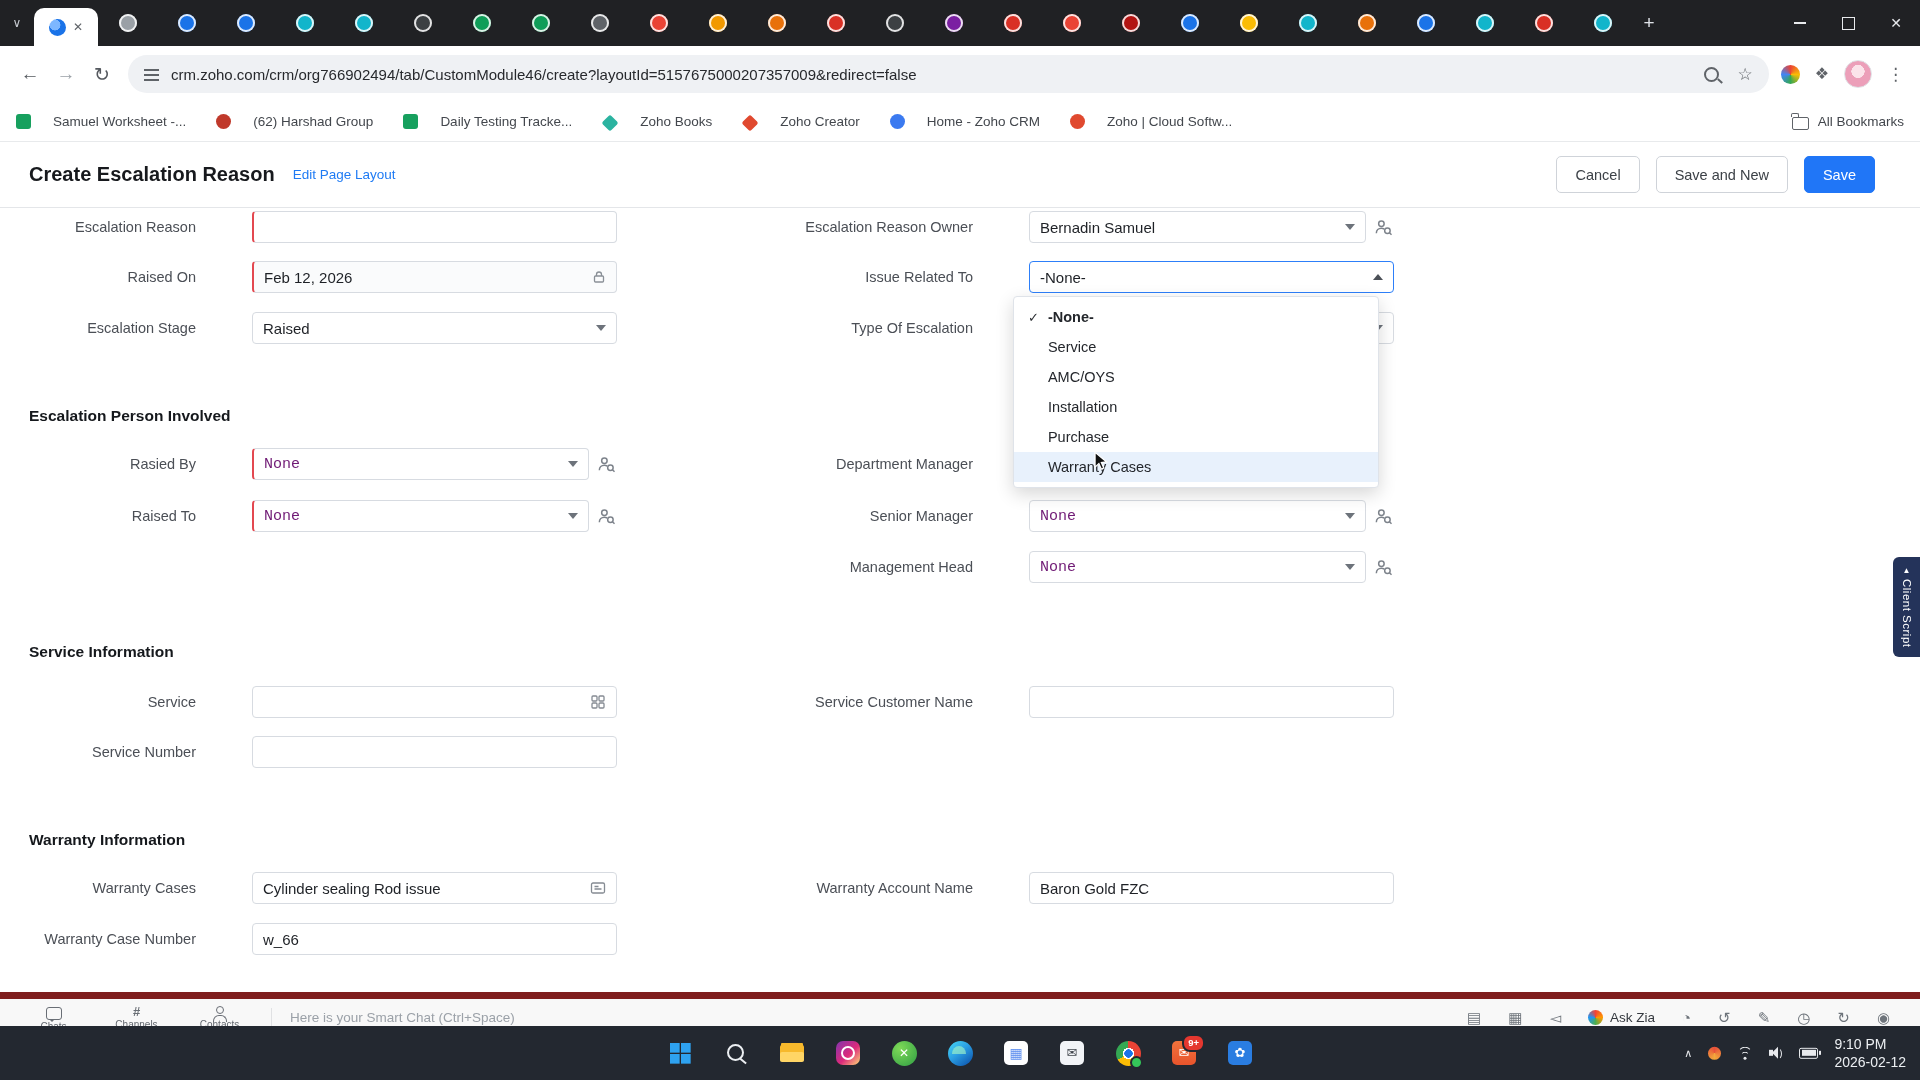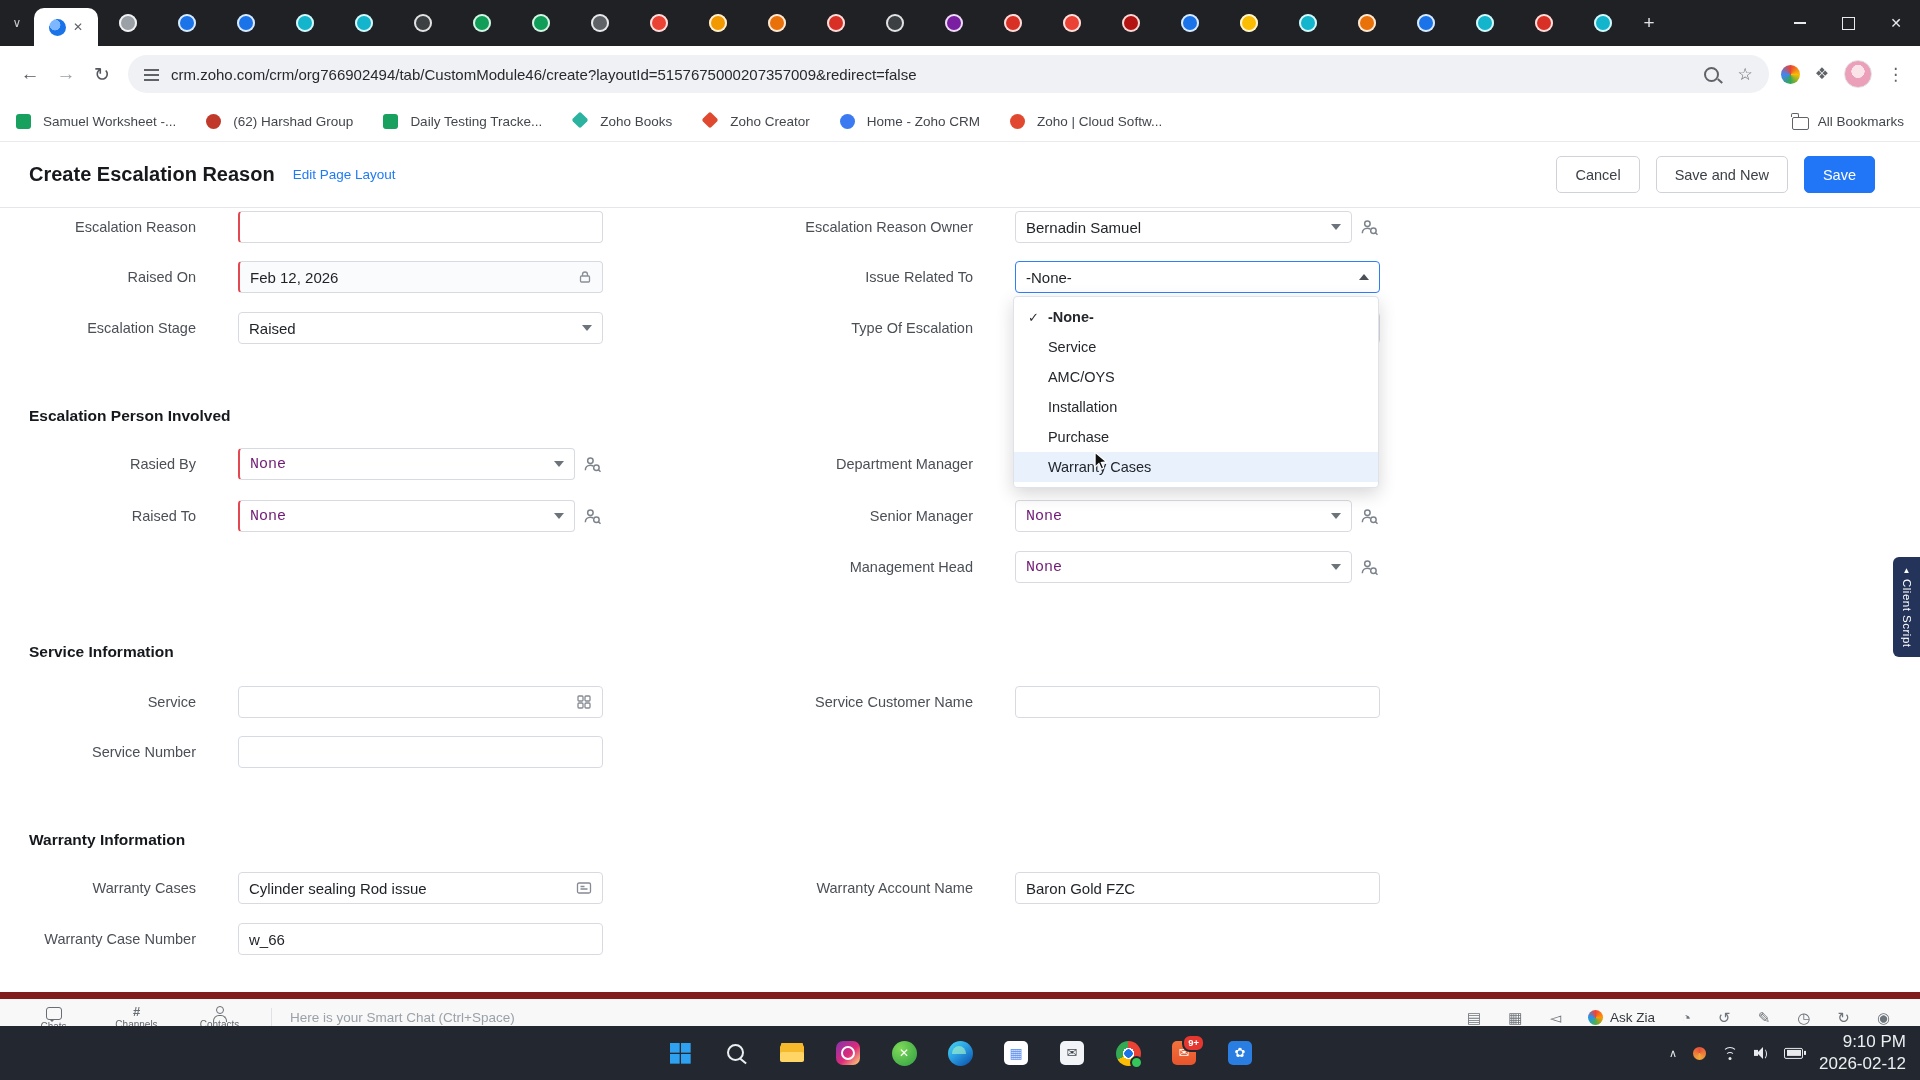--- a/index.html
+++ b/index.html
@@ -37,21 +37,21 @@
   .mag::after{content:"";position:absolute;width:6px;height:2px;background:#5f6368;transform:rotate(42deg);right:-6px;bottom:-2px;}
   .star{font-size:17px;color:#5f6368;line-height:1;}
   .bar-right{display:flex;align-items:center;gap:15px;padding:0 4px;}
   .ext-color{width:19px;height:19px;border-radius:50%;background:conic-gradient(#ea4335,#fbbc04,#34a853,#4285f4,#ea4335);}
   .puzzle{font-size:16px;color:#5f6368;line-height:1;}
   .avatar{width:26px;height:26px;border-radius:50%;background:radial-gradient(circle at 50% 40%,#fbe3ea 0 32%,#ec9fb9 33%);border:1px solid #e0e2e6;}
   .kebab{font-size:17px;color:#5f6368;line-height:1;}
 
   
   .bookmarks{position:absolute;top:102px;left:0;right:0;height:40px;background:#fff;border-bottom:1px solid #e8eaec;display:flex;align-items:center;padding:0 16px;gap:30px;box-sizing:border-box;}
-  .bm{display:flex;align-items:flex-start;gap:12px;font-size:13.5px;color:#43474d;}
+  .bm{display:flex;align-items:flex-end;gap:22px;font-size:13.5px;color:#43474d;}
   .bm-ico{width:15px;height:15px;border-radius:3px;flex:0 0 auto;}
   .bm.t-circle .bm-ico{border-radius:50%;}
   .bm.t-diamond .bm-ico{width:12px;height:12px;transform:rotate(45deg);border-radius:2px;margin:0 2px;}
   .bm-all{margin-left:auto;display:flex;align-items:center;gap:9px;font-size:13.5px;color:#43474d;}
   .fold{width:15px;height:11px;border:1.5px solid #5f6368;border-radius:2px;position:relative;margin-top:3px;}
   .fold::before{content:"";position:absolute;top:-4.5px;left:-1.5px;width:6px;height:3px;border:1.5px solid #5f6368;border-bottom:none;border-radius:2px 2px 0 0;}
 
   
   .crm-header{position:absolute;top:142px;left:0;right:0;height:66px;background:#fff;border-bottom:1px solid #e4e6e9;display:flex;align-items:center;padding:0 45px 0 29px;box-sizing:border-box;}
   .pg-title{font-size:20px;font-weight:700;color:#17191d;}
@@ -59,21 +59,21 @@
   .hdr-btns{margin-left:auto;display:flex;align-items:center;gap:16px;}
   .btn{height:37px;padding:0 18px;border-radius:5px;font-size:14.5px;display:flex;align-items:center;box-sizing:border-box;}
   .btn-ghost{background:#fff;border:1px solid #cfd3d9;color:#3c4147;}
   .btn-primary{background:#2076f7;border:1px solid #2076f7;color:#fff;}
 
   
   .frow{position:absolute;display:flex;align-items:center;height:32px;}
   .row-l{left:0;}
   .row-r{left:777px;}
   .flabel{width:196px;text-align:right;font-size:14.5px;color:#4b4f56;}
-  .fld{margin-left:42px;position:relative;display:flex;align-items:center;width:365px;height:32px;background:#fff;
+  .fld{margin-left:56px;position:relative;display:flex;align-items:center;width:365px;height:32px;background:#fff;
        border:1px solid #d7dbe1;border-radius:4px;padding:0 10px;box-sizing:border-box;font-size:15px;color:#1e2126;}
   .req .fld{border-left:2px solid #e34850;}
   .fld.locked{background:#fafbfc;}
   .fld.w-look{width:337px;}
   .fval{white-space:nowrap;overflow:hidden;}
   .fval.ph{color:#701a75;font-family:Liberation Mono, monospace;}
   .caret{margin-left:auto;width:0;height:0;border-left:5px solid transparent;border-right:5px solid transparent;border-top:6px solid #6d737b;}
   .caret.up{border-top:none;border-bottom:6px solid #4b5057;}
   .fld.open{border:1px solid #2d7ff9;}
   .infld-ico{margin-left:auto;flex:0 0 auto;}
@@ -157,21 +157,21 @@
   .wifi::before{content:"";position:absolute;left:50%;top:6px;transform:translateX(-50%);width:7px;height:7px;border:1.6px solid transparent;border-top-color:#e8eaed;border-radius:50%;}
   .wifi::after{content:"";position:absolute;left:50%;top:1px;transform:translateX(-50%);width:13px;height:13px;border:1.6px solid transparent;border-top-color:#e8eaed;border-radius:50%;}
   .wifi .wdot{position:absolute;left:50%;top:11px;transform:translateX(-50%);width:3px;height:3px;border-radius:50%;background:#e8eaed;}
   .spk{position:relative;width:14px;height:12px;}
   .spk::before{content:"";position:absolute;left:0;top:3px;width:4px;height:6px;background:#e8eaed;}
   .spk::after{content:"";position:absolute;left:3px;top:0;border-top:6px solid transparent;border-bottom:6px solid transparent;border-right:6px solid #e8eaed;}
   .spk .arc{position:absolute;right:1px;top:1px;width:7px;height:10px;border:1.5px solid transparent;border-right-color:#e8eaed;border-radius:50%;}
   .bat{position:relative;width:17px;height:9px;border:1.4px solid #e8eaed;border-radius:2px;}
   .bat::before{content:"";position:absolute;inset:1.5px;background:#e8eaed;}
   .bat::after{content:"";position:absolute;right:-4px;top:2px;width:2px;height:4px;background:#e8eaed;}
-  .tb-clock{text-align:right;font-size:17px;line-height:1.3;color:#eceff2;}
+  .tb-clock{text-align:left;font-size:14px;line-height:1.3;color:#eceff2;}
 </style>
 </head>
 <body>
 
 <div class="screen">
 
   <div class="tabstrip">
     <div class="tab-search">∨</div>
     <div class="tab-active">
       <span class="fav"></span>

